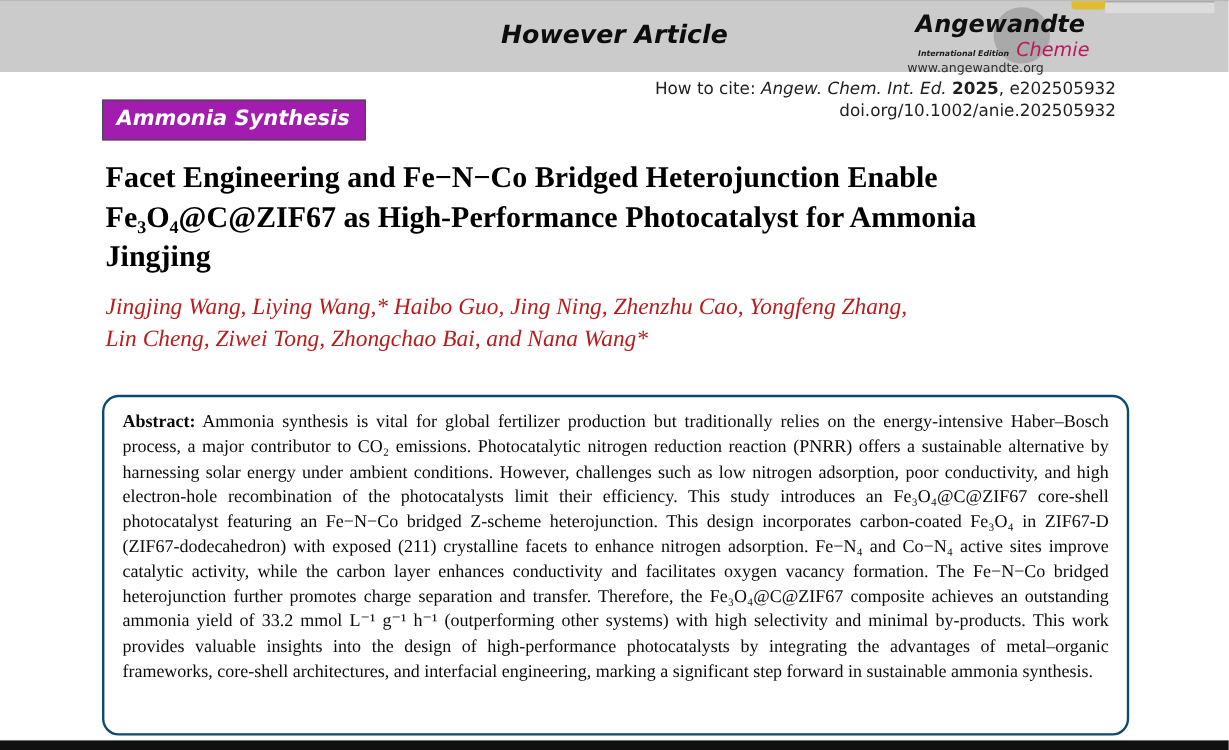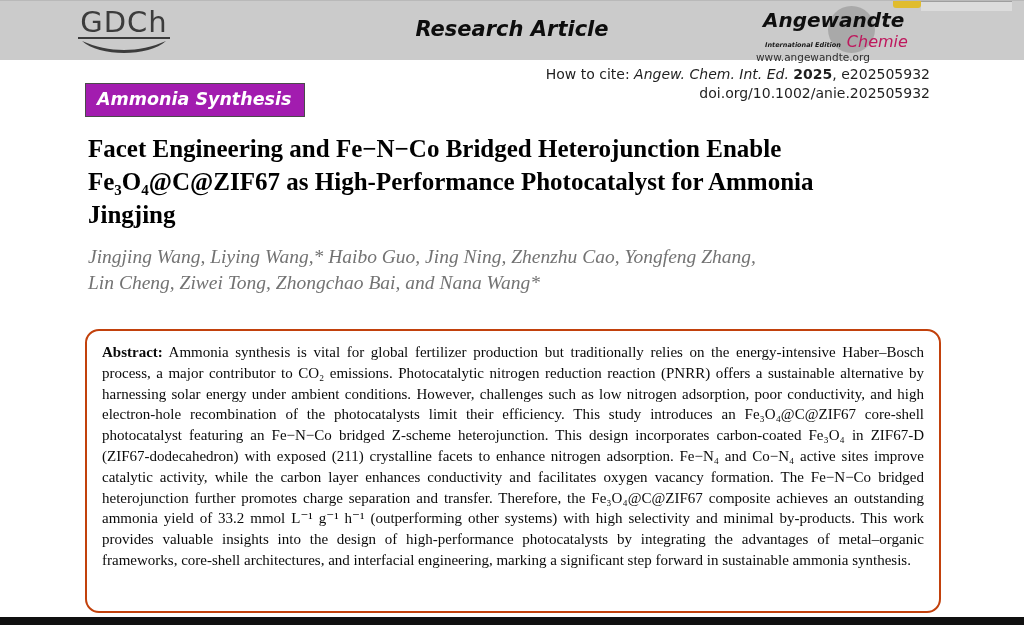--- a/index.html
+++ b/index.html
@@ -165,30 +165,30 @@
   }
 
   
   .authors {
     position: absolute;
     left: 88px; top: 244px;
     width: 840px;
     font-style: italic;
     font-size: 19.5px;
     line-height: 26px;
-    color: #737373;
+    color: #b91c1c;
   }
 
   
   .abstract-box {
     position: absolute;
     left: 85px; top: 329px;
     width: 856px;
     height: 284px;
-    border: 2px solid #c2410c;
+    border: 2px solid #0c4a6e;
     border-radius: 14px;
     padding: 11px 15px;
     overflow: hidden;
   }
   .abstract-text {
     font-size: 15px;
     line-height: 20.8px;
     text-align: justify;
     color: #0a0a0a;
   }
@@ -200,28 +200,22 @@
     left: 0; bottom: 0;
     width: 1024px; height: 8px;
     background: #101010;
   }
 </style>
 </head>
 <body>
 
 <div class="header">
 
-  <div class="gdch">
-    <span class="gdch-text">GDCh</span>
-    <svg class="gdch-swoosh" width="86" height="17" viewBox="0 0 86 17">
-      <path d="M1,1 C28,13 58,13 85,1 C68,17 18,17 1,1 Z" fill="#3c3c3c"></path>
-    </svg>
-  </div>
-
-  <div class="research-article">Research Article</div>
+
+  <div class="research-article">However Article</div>
 
   <div class="angewandte">
     <div class="angewandte-circle"></div>
     <div class="angewandte-title">Angewandte</div>
     <div class="angewandte-row2">
       <span class="angewandte-edition">International Edition</span>
       <span class="angewandte-chemie">Chemie</span>
     </div>
     <div class="angewandte-site">www.angewandte.org</div>
   </div>

